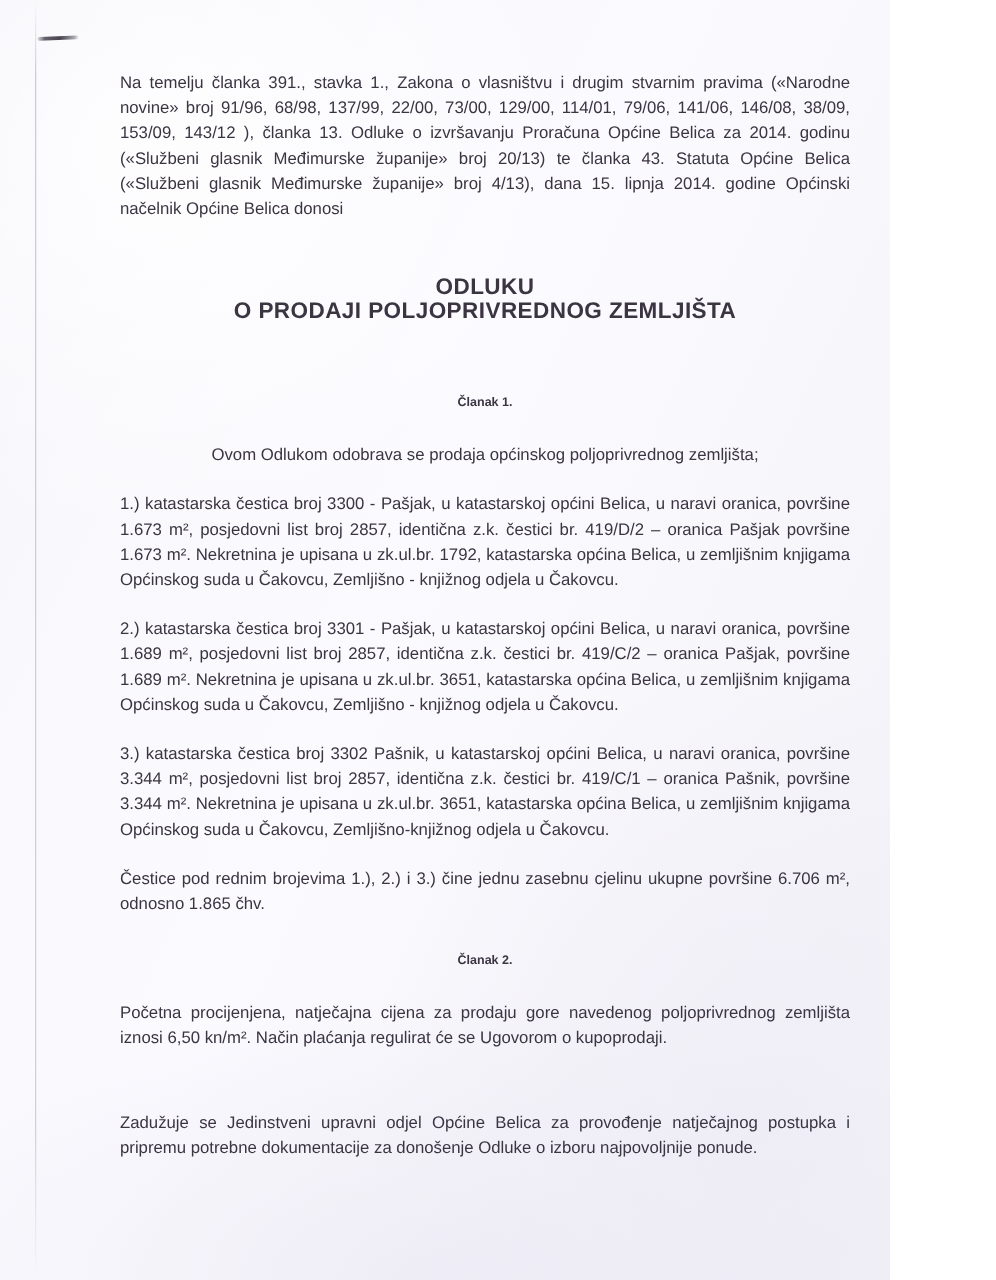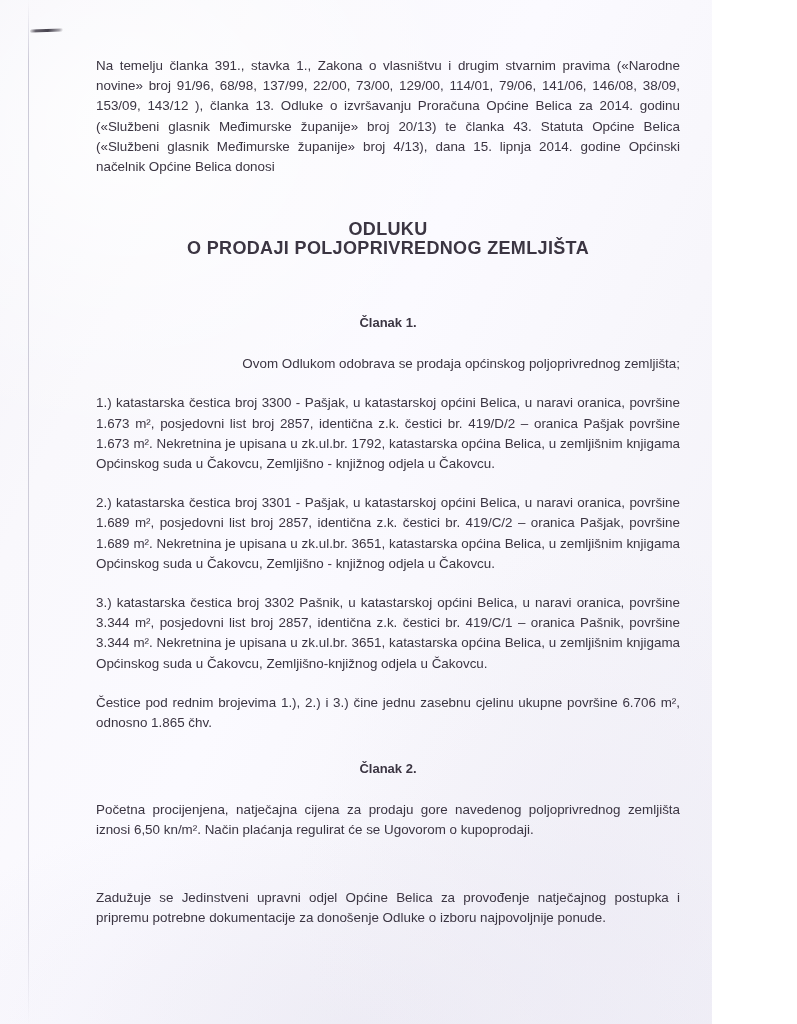--- a/index.html
+++ b/index.html
@@ -72,40 +72,40 @@
     line-height: 20.2px;
   }
 
   p.para {
     margin: 0;
     text-align: justify;
     text-justify: inter-word;
     -webkit-hyphens: none;
     hyphens: none;
   }
-  p.para.left { text-align: right; }
+  p.para.left { text-align: center; }
 
   
   .title-block {
     margin: 0;
     text-align: center;
     font-weight: bold;
     font-size: 18px;
     line-height: 19px;
     letter-spacing: 0.35px;
     color: #3b3542;
   }
   .title-block .tline { display: block; }
 
   
   .article-heading {
     margin: 0;
     text-align: center;
     font-weight: bold;
-    font-size: 13px;
+    font-size: 10px;
     line-height: 20px;
     color: #3b3542;
   }
 
   
   .sp-title-top   { height: 43px; }
   .sp-title-bot   { height: 55px; }
   .sp-before-art  { height: 26px; }
   .sp-after-art   { height: 21px; }
   .sp-between-item{ height: 19px; }

